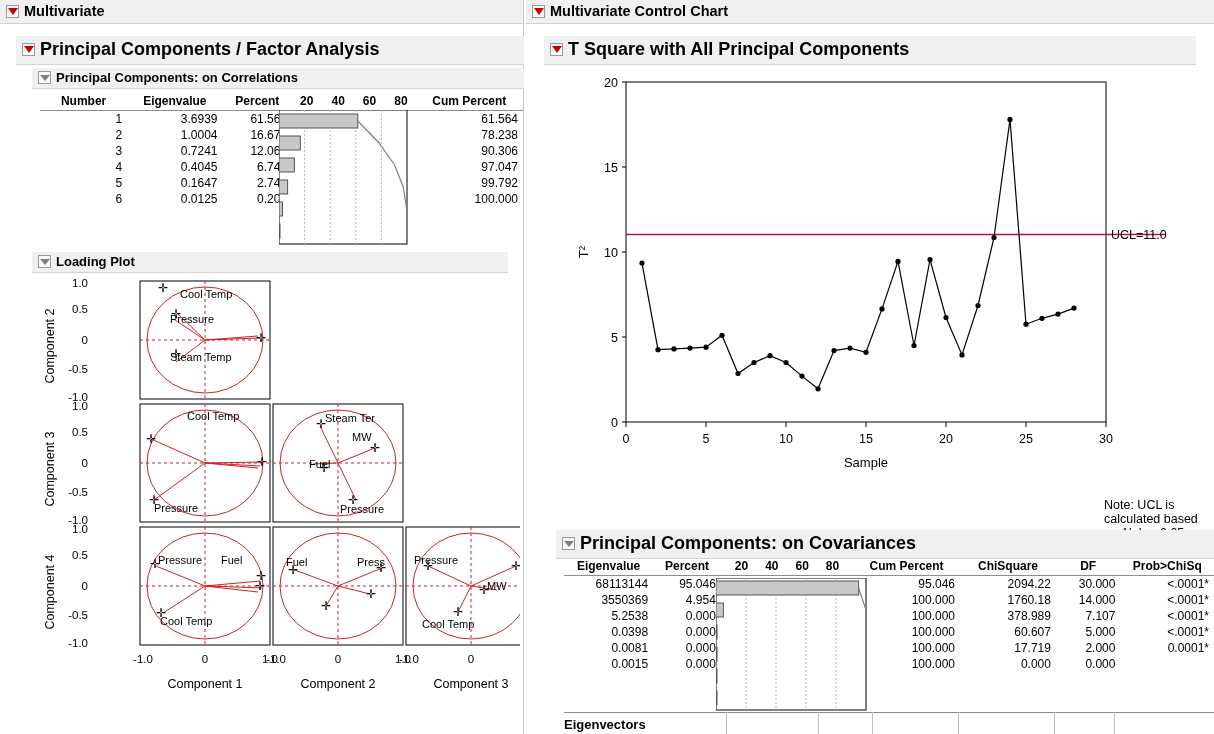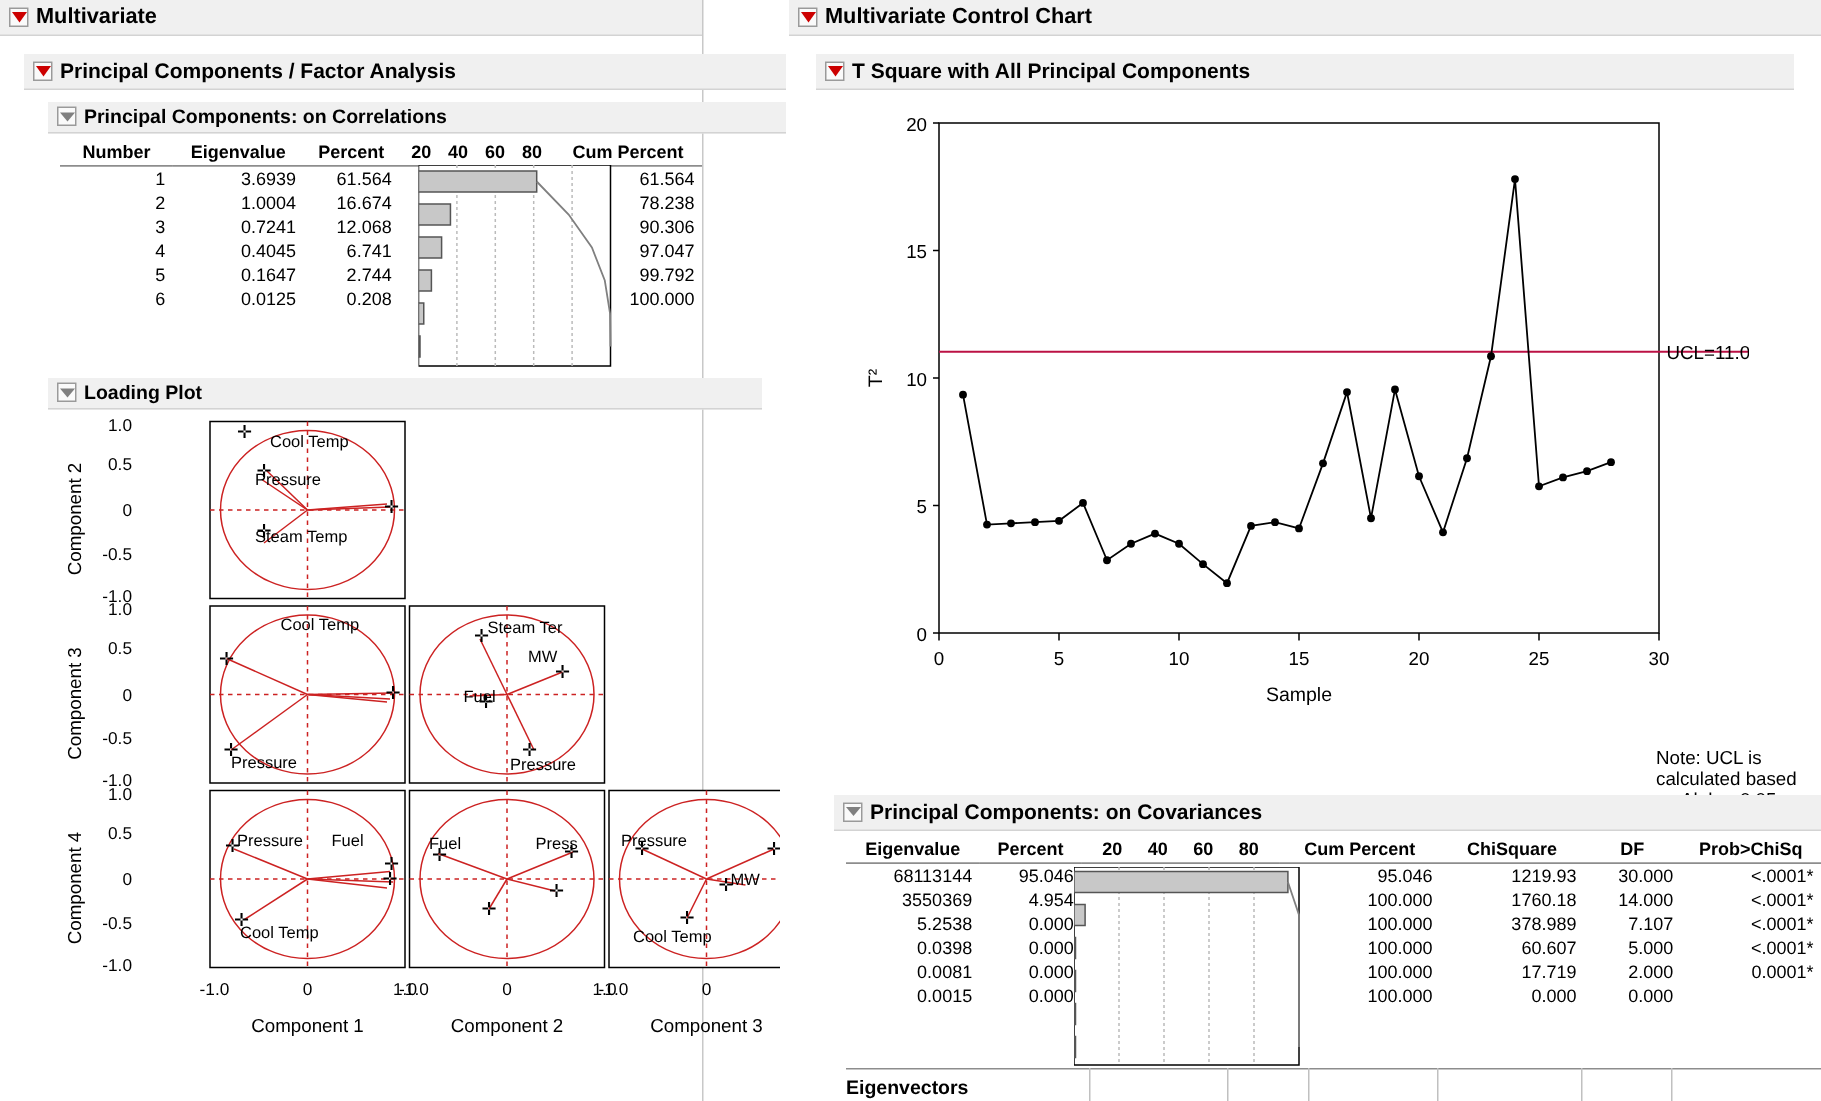--- a/index.html
+++ b/index.html
@@ -17,21 +17,21 @@
     position: relative;
   }
   .page {
     position: relative;
     width: 1214px;
     height: 734px;
   }
   .pane-left {
     position: absolute;
     left: 0; top: 0;
-    width: 469px; height: 734px;
+    width: 524px; height: 734px;
     border-right: 1px solid #c8c8c8;
     box-sizing: border-box;
   }
   .pane-right {
     position: absolute;
     left: 526px; top: 0;
     width: 688px; height: 734px;
   }
   
   .outline-head {
@@ -41,21 +41,21 @@
     background: #f0f0f0;
     border-bottom: 1px solid #d3d3d3;
     box-sizing: border-box;
   }
   .outline-head.level0 {
     font-size: 14.5px;
     font-weight: bold;
     padding: 3px 6px 4px 6px;
   }
   .outline-head.level1 {
-    font-size: 14px;
+    font-size: 18px;
     font-weight: bold;
     padding: 3px 6px 4px 6px;
   }
   .outline-head.level2 {
     font-size: 13px;
     font-weight: bold;
     padding: 2px 6px 3px 6px;
   }
   .tri-red {
     width: 0; height: 0;
@@ -492,21 +492,21 @@
             <th style="width:60px">DF</th>
             <th style="width:88px">Prob&gt;ChiSq</th>
           </tr>
         </thead>
         <tbody>
           <tr>
             <td>68113144</td>
             <td>95.046</td>
             <td style="padding:0"></td>
             <td>95.046</td>
-            <td>1219.93</td>
+            <td>2094.22</td>
             <td>30.000</td>
             <td>&lt;.0001*</td>
           </tr>
           <tr>
             <td>3550369</td>
             <td>4.954</td>
             <td style="padding:0"></td>
             <td>100.000</td>
             <td>1760.18</td>
             <td>14.000</td>

